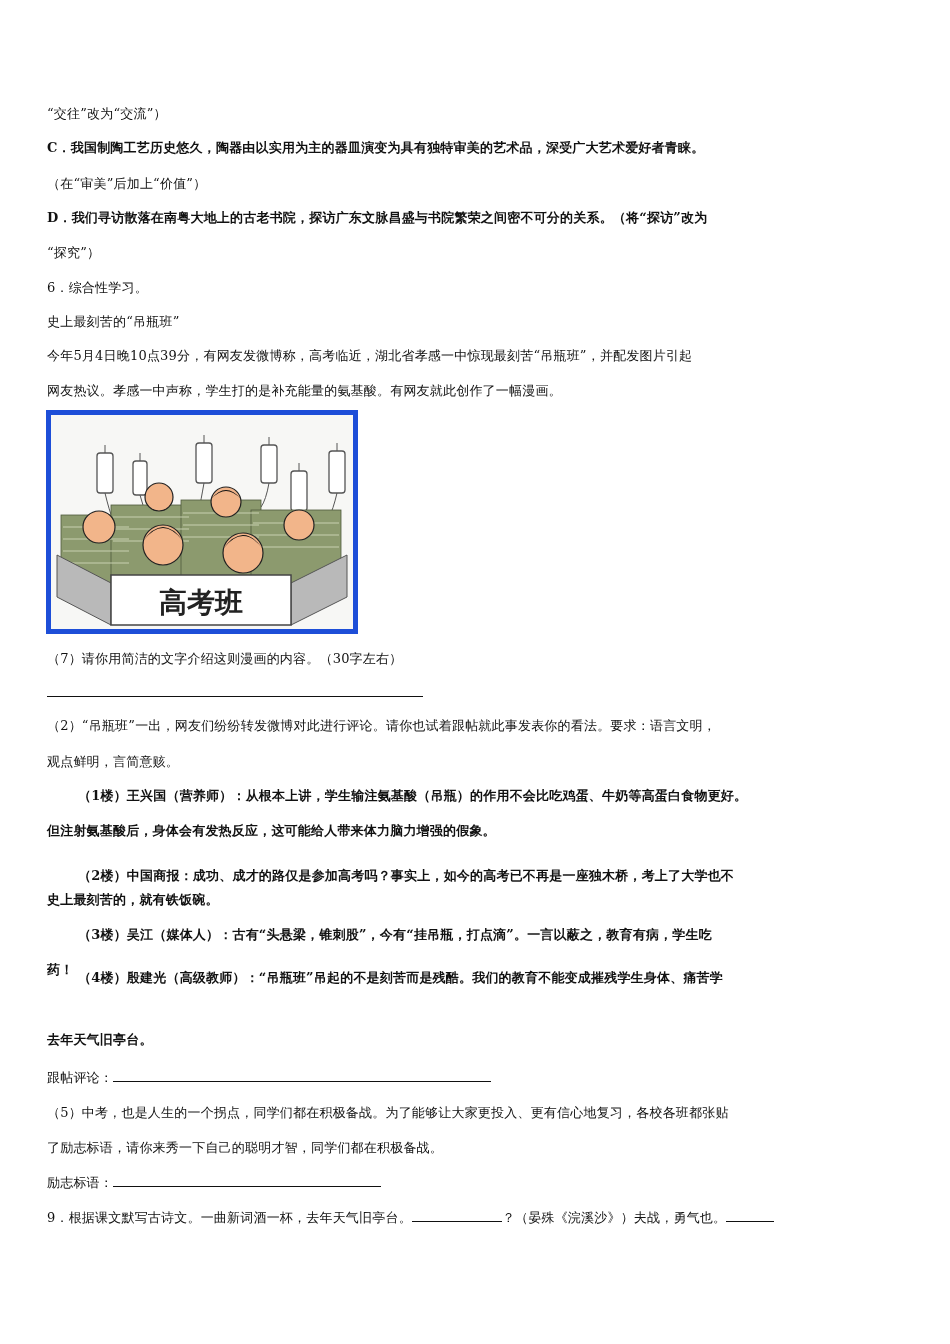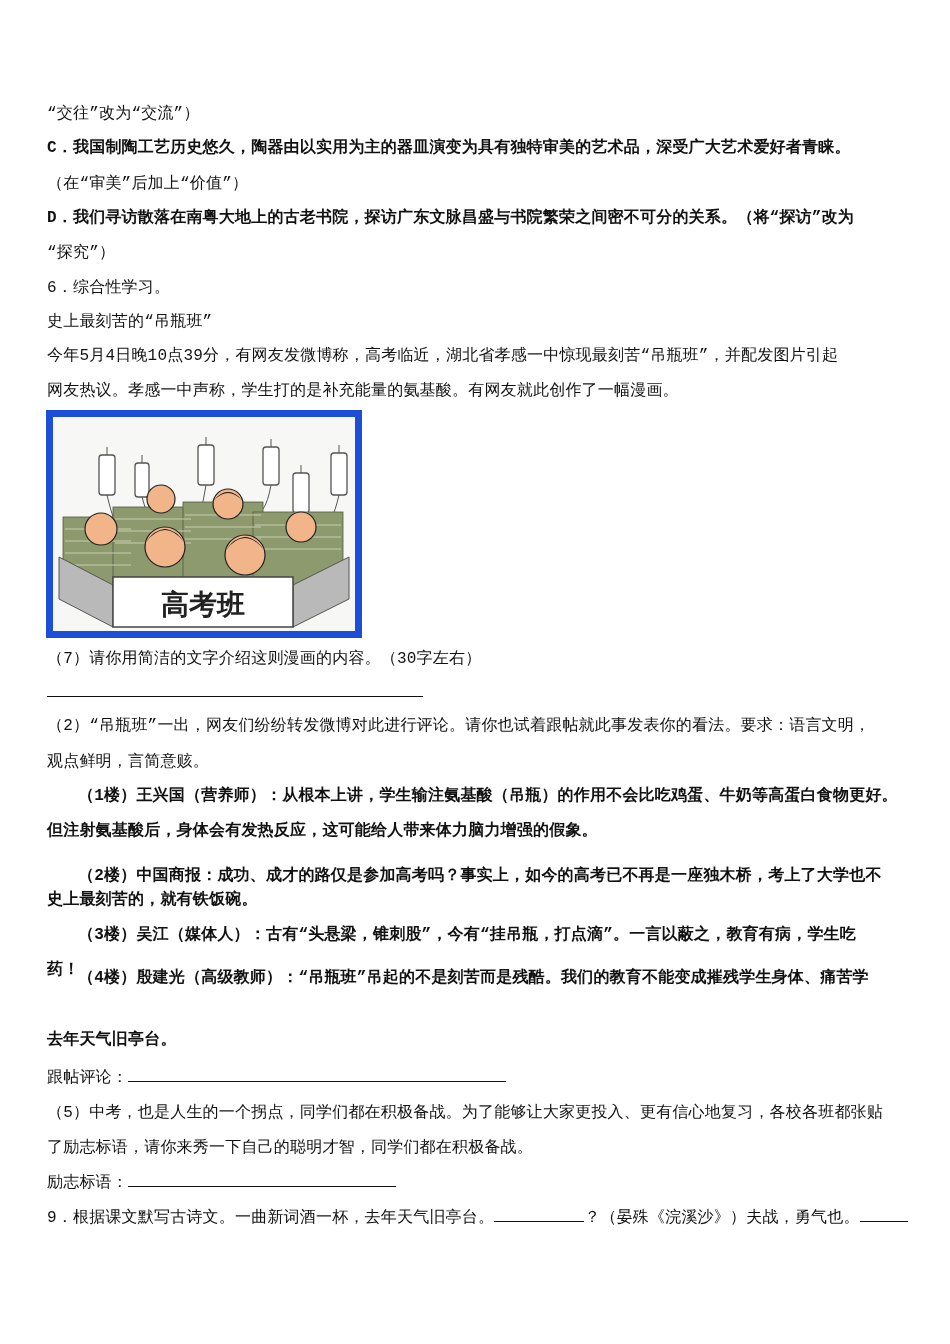--- a/index.html
+++ b/index.html
@@ -1,24 +1,24 @@
 <!DOCTYPE html>
 <html><head>
 <meta charset="utf-8">
 <style>
   html, body { margin: 0; padding: 0; background: #ffffff; }
   body { width: 950px; height: 1344px; position: relative; overflow: hidden;
          font-family: "DejaVu Serif", "Liberation Serif", serif; color: #111; }
-  .line { position: absolute; left: 47px; font-size: 16px; line-height: 20px; white-space: nowrap; letter-spacing: 0.2px; font-family: Liberation Mono, monospace; }
+  .line { position: absolute; left: 47px; font-size: 13px; line-height: 20px; white-space: nowrap; letter-spacing: 0.2px; }
   .bold { font-weight: bold; }
   .indent { left: 78px; }
   .blank { display: inline-block; border-bottom: 1px solid #111; height: 14px; vertical-align: baseline; }
   .rule { position: absolute; left: 47px; height: 0; border-top: 1px solid #111; }
   .cartoon { position: absolute; left: 46px; top: 410px; width: 302px; height: 214px;
-             border: 7px solid #1d4ed8; background: #fafafa; overflow: hidden; }
+             border: 5px solid #1d4ed8; background: #fafafa; overflow: hidden; }
   .cartoon svg { display: block; }
 </style>
 </head>
 <body>
 
 <div class="line" style="top:104px">“交往”改为“交流”）</div>
 <div class="line bold" style="top:138px">C．我国制陶工艺历史悠久，陶器由以实用为主的器皿演变为具有独特审美的艺术品，深受广大艺术爱好者青睐。</div>
 <div class="line" style="top:174px">（在“审美”后加上“价值”）</div>
 <div class="line bold" style="top:208px">D．我们寻访散落在南粤大地上的古老书院，探访广东文脉昌盛与书院繁荣之间密不可分的关系。（将“探访”改为</div>
 <div class="line" style="top:243px">“探究”）</div>

